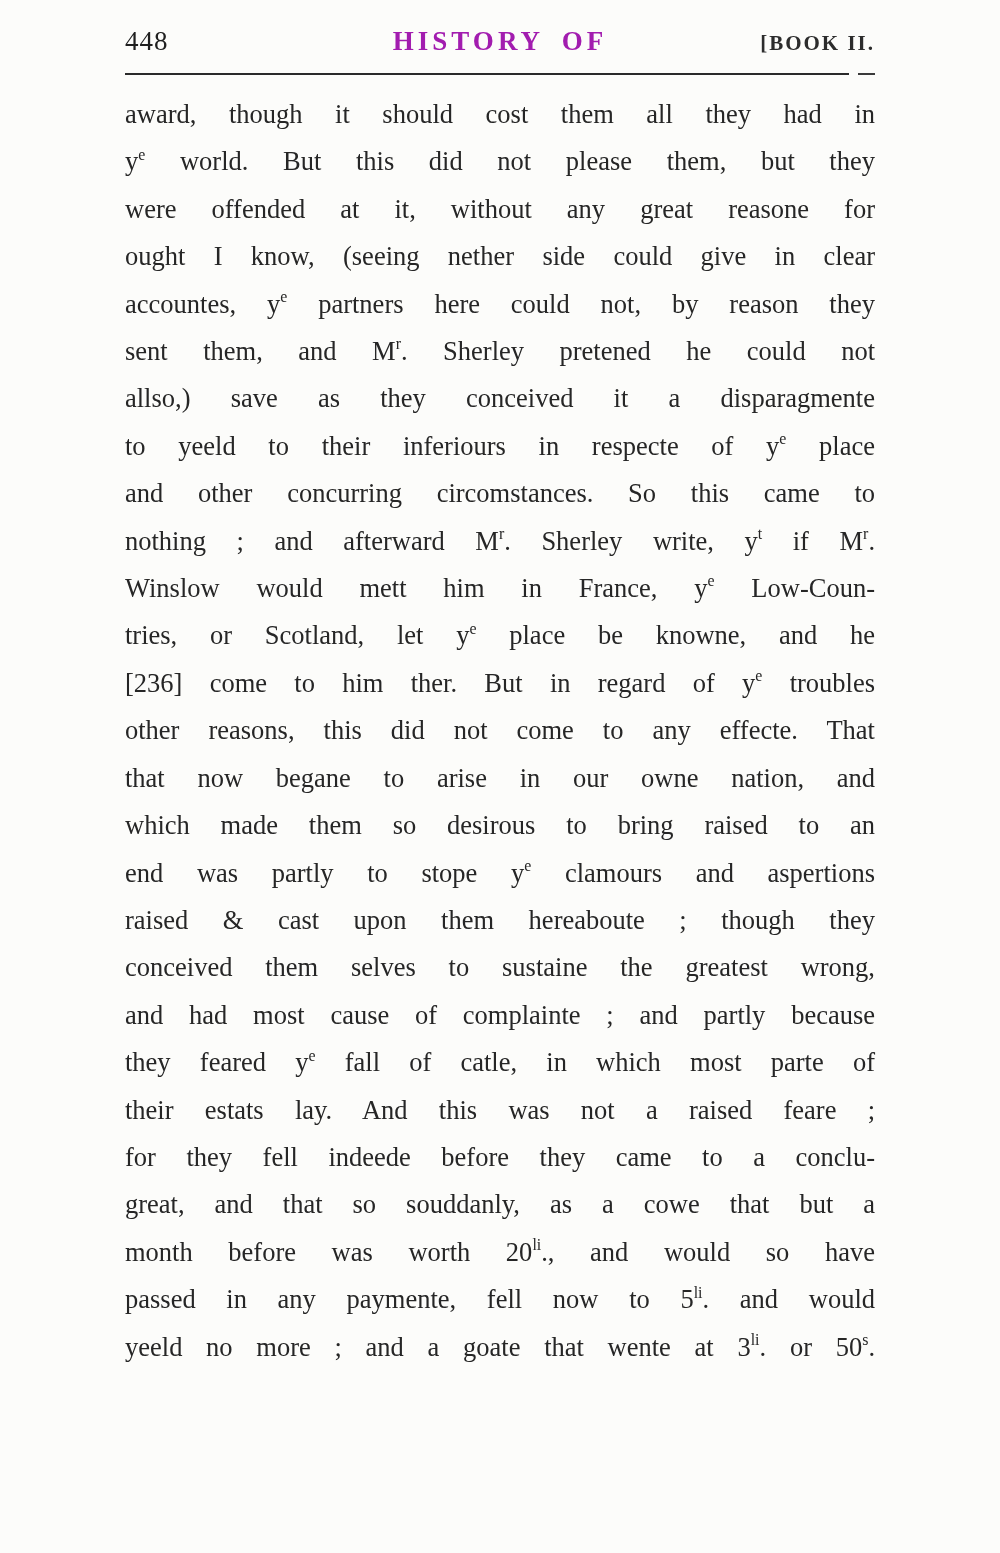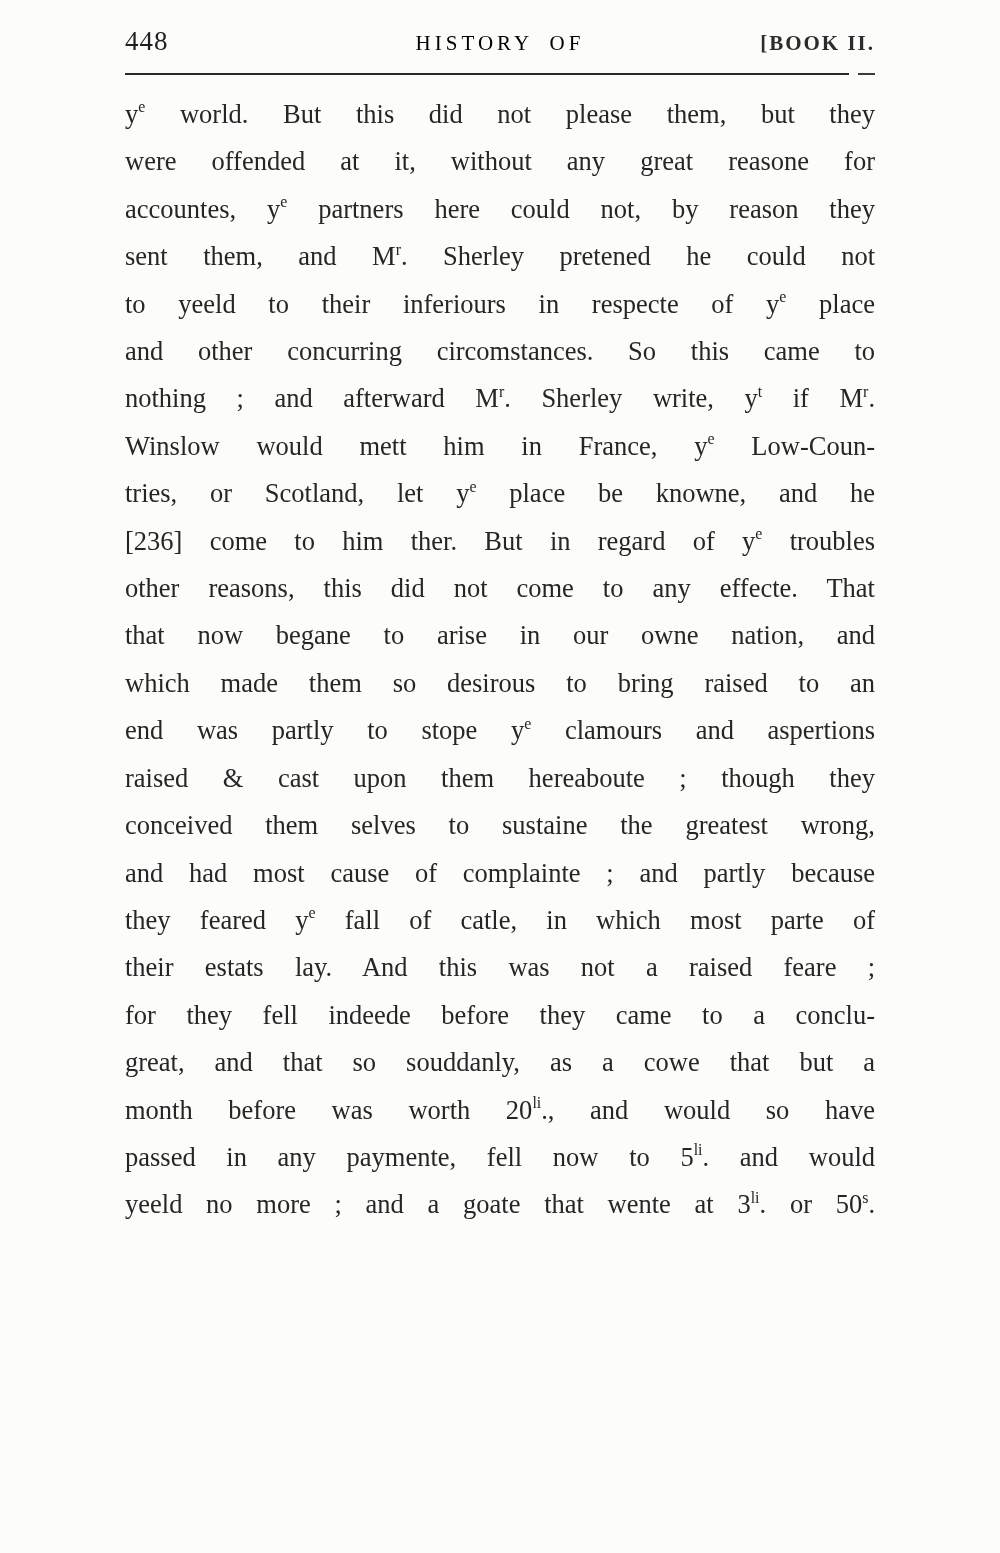--- a/index.html
+++ b/index.html
@@ -25,25 +25,25 @@
     align-items: baseline;
     height: 38px;
   }
   .pagenum {
     font-size: 27px;
     letter-spacing: 1px;
     justify-self: start;
     color: #1f1f1f;
   }
   .running {
-    font-size: 21px;
-    font-weight: normal;
+    font-size: 27px;
+    font-weight: bold;
     letter-spacing: 4px;
     justify-self: center;
-    color: #000000;
+    color: #a21caf;
     word-spacing: 8px;
   }
   .book {
     font-size: 21px;
     font-weight: bold;
     letter-spacing: 2px;
     justify-self: end;
     color: #2c2c2c;
   }
   .rule {
@@ -95,24 +95,27 @@
     <span class="book">[BOOK II.</span>
   </header>
 
   <div class="rule">
     <span class="rule-main"></span>
     <span class="rule-gap"></span>
     <span class="rule-dash"></span>
   </div>
 
   <main class="body-text">
+      <div class="line">award, though it should cost them all they had in</div>
       <div class="line">y<sup>e</sup> world. But this did not please them, but they</div>
       <div class="line">were offended at it, without any great reasone for</div>
+      <div class="line">ought I know, (seeing nether side could give in clear</div>
       <div class="line">accountes, y<sup>e</sup> partners here could not, by reason they</div>
       <div class="line">sent them, and M<sup>r</sup>. Sherley pretened he could not</div>
+      <div class="line">allso,) save as they conceived it a disparagmente</div>
       <div class="line">to yeeld to their inferiours in respecte of y<sup>e</sup> place</div>
       <div class="line">and other concurring circomstances. So this came to</div>
       <div class="line">nothing ; and afterward M<sup>r</sup>. Sherley write, y<sup>t</sup> if M<sup>r</sup>.</div>
       <div class="line">Winslow would mett him in France, y<sup>e</sup> Low-Coun-</div>
       <div class="line">tries, or Scotland, let y<sup>e</sup> place be knowne, and he</div>
       <div class="line">[236] come to him ther. But in regard of y<sup>e</sup> troubles</div>
       <div class="line">other reasons, this did not come to any effecte. That</div>
       <div class="line">that now begane to arise in our owne nation, and</div>
       <div class="line">which made them so desirous to bring raised to an</div>
       <div class="line">end was partly to stope y<sup>e</sup> clamours and aspertions</div>

